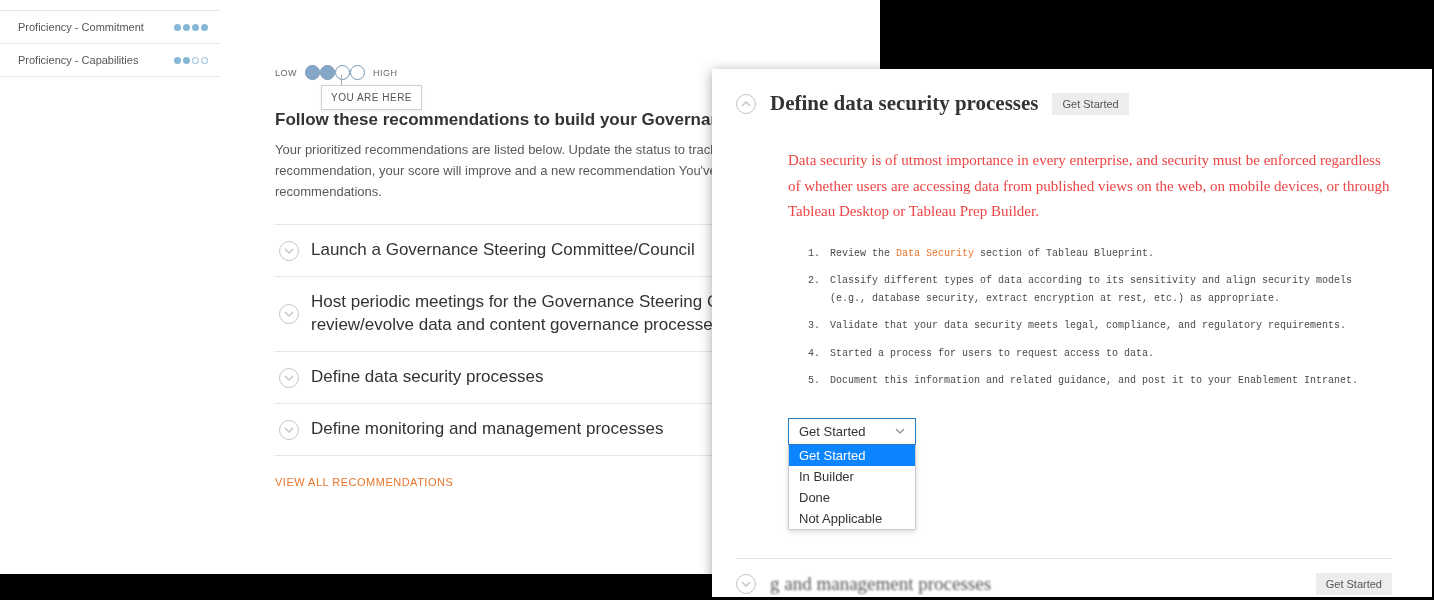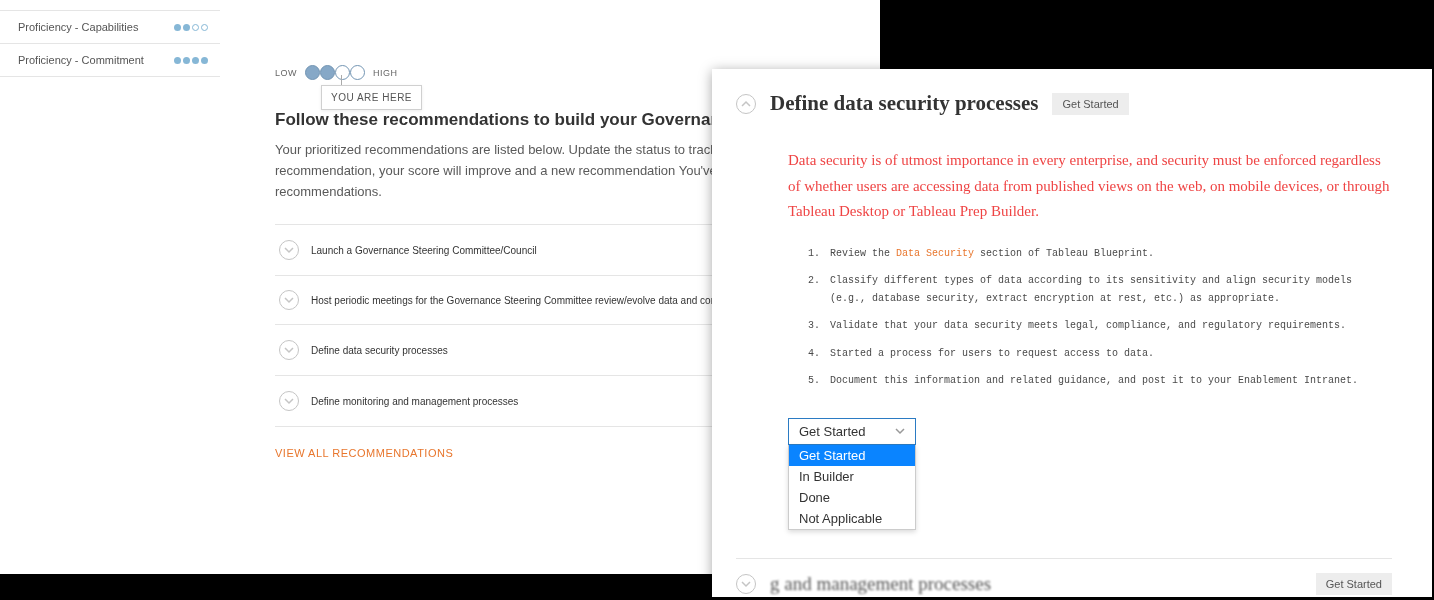--- a/index.html
+++ b/index.html
@@ -139,21 +139,21 @@
   border: 1.5px solid #c5c5c5;
   border-radius: 50%;
   display: flex;
   align-items: center;
   justify-content: center;
   flex-shrink: 0;
 }
 .chevron svg { width: 10px; height: 10px; }
 .rec-title {
   flex: 1;
-  font-size: 10px;
+  font-size: 17px;
   color: #333;
   line-height: 1.35;
 }
 .status-btn {
   background: #ededed;
   border: none;
   padding: 5px 10px;
   font-size: 11px;
   color: #555;
   cursor: pointer;
@@ -276,35 +276,35 @@
   filter: blur(0.8px);
 }
 </style>
 </head>
 <body>
 
 <div class="panel-left">
 
   <div class="sidebar">
     <div class="sidebar-item">
+      <span>Proficiency - Commitment</span>
+      <span class="dots">
+        <span class="dot"></span>
+          <span class="dot"></span>
+          <span class="dot"></span>
+          <span class="dot"></span>
+      </span>
+    </div>
+    <div class="sidebar-item">
       <span>Proficiency - Capabilities</span>
       <span class="dots">
         <span class="dot"></span>
           <span class="dot"></span>
           <span class="dot empty"></span>
           <span class="dot empty"></span>
-      </span>
-    </div>
-    <div class="sidebar-item">
-      <span>Proficiency - Commitment</span>
-      <span class="dots">
-        <span class="dot"></span>
-          <span class="dot"></span>
-          <span class="dot"></span>
-          <span class="dot"></span>
       </span>
     </div>
   </div>
 
   <div class="content-left">
 
     <div class="scale-row">
       <span>LOW</span>
       <div class="circles">
         <span class="circle fill"></span>

